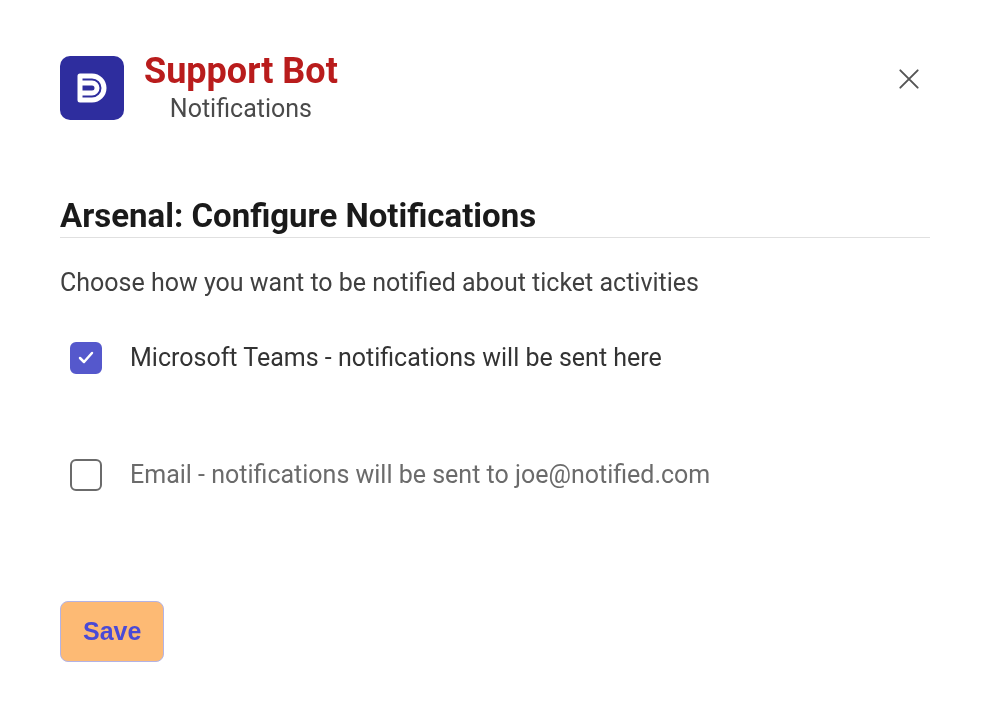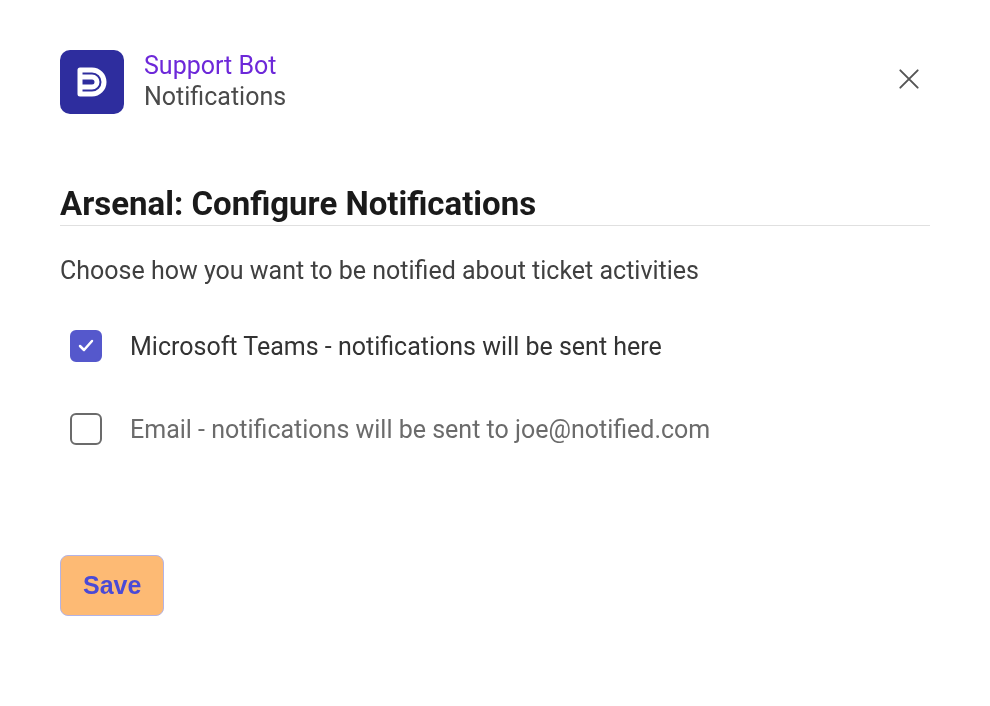--- a/index.html
+++ b/index.html
@@ -36,23 +36,23 @@
     }
     .app-icon svg {
       width: 40px;
       height: 40px;
     }
     .header-text {
       display: flex;
       flex-direction: column;
     }
     .app-title {
-      font-size: 25px;
-      font-weight: 400;
-      color: #6d28d9;
+      font-size: 36px;
+      font-weight: 700;
+      color: #b91c1c;
       line-height: 1.2;
     }
     .app-subtitle {
       font-size: 25px;
       font-weight: 400;
       color: #4a4a4a;
       line-height: 1.3;
       text-align: center;
     }
     .close-button {
@@ -82,21 +82,21 @@
       margin-bottom: 30px;
     }
     .section-description {
       font-size: 25px;
       color: #404040;
       margin-bottom: 45px;
     }
     .options {
       display: flex;
       flex-direction: column;
-      gap: 51px;
+      gap: 85px;
       margin-bottom: 110px;
       padding-left: 10px;
     }
     .option-row {
       display: flex;
       align-items: center;
       gap: 28px;
     }
     .checkbox {
       width: 32px;

